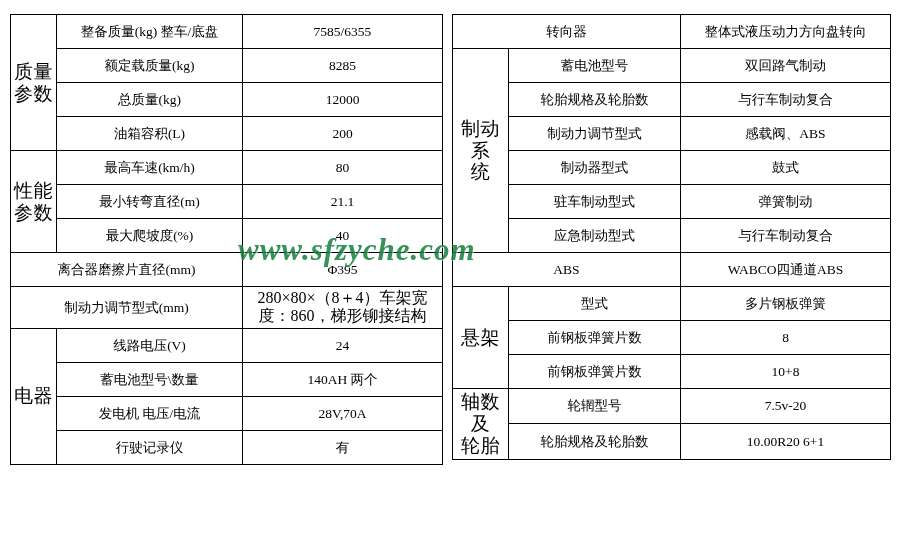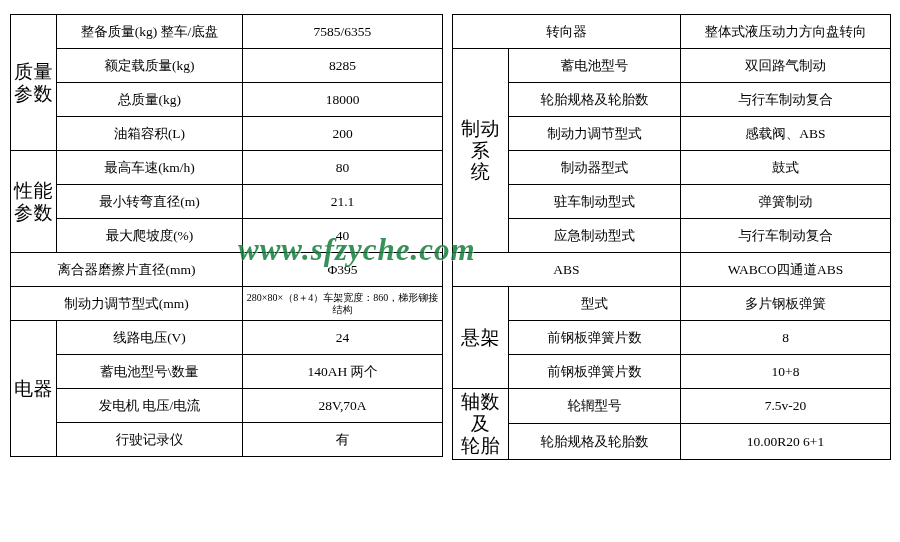--- a/index.html
+++ b/index.html
@@ -63,21 +63,21 @@
     text-align: left;
     padding-left: 10px;
   }
   td.label-center {
     text-align: center;
   }
   td.value {
     text-align: center;
   }
   .small {
-    font-size: 10px;
+    font-size: 16px;
   }
   .two-line {
     line-height: 1.25;
   }
   .watermark {
     position: absolute;
     left: 238px;
     top: 232px;
     font-family: "Liberation Serif", "DejaVu Serif", serif;
     font-size: 31px;
@@ -110,21 +110,21 @@
         </td>
         <td class="label">整备质量(kg)  整车/底盘</td>
         <td class="value">7585/6355</td>
       </tr>
       <tr>
         <td class="label">额定载质量(kg)</td>
         <td class="value">8285</td>
       </tr>
       <tr>
         <td class="label">总质量(kg)</td>
-        <td class="value">18000</td>
+        <td class="value">12000</td>
       </tr>
       <tr>
         <td class="label">油箱容积(L)</td>
         <td class="value">200</td>
       </tr>
 
       <tr>
         <td class="group" rowspan="3">
           <div>性能</div>
           <div>参数</div>

